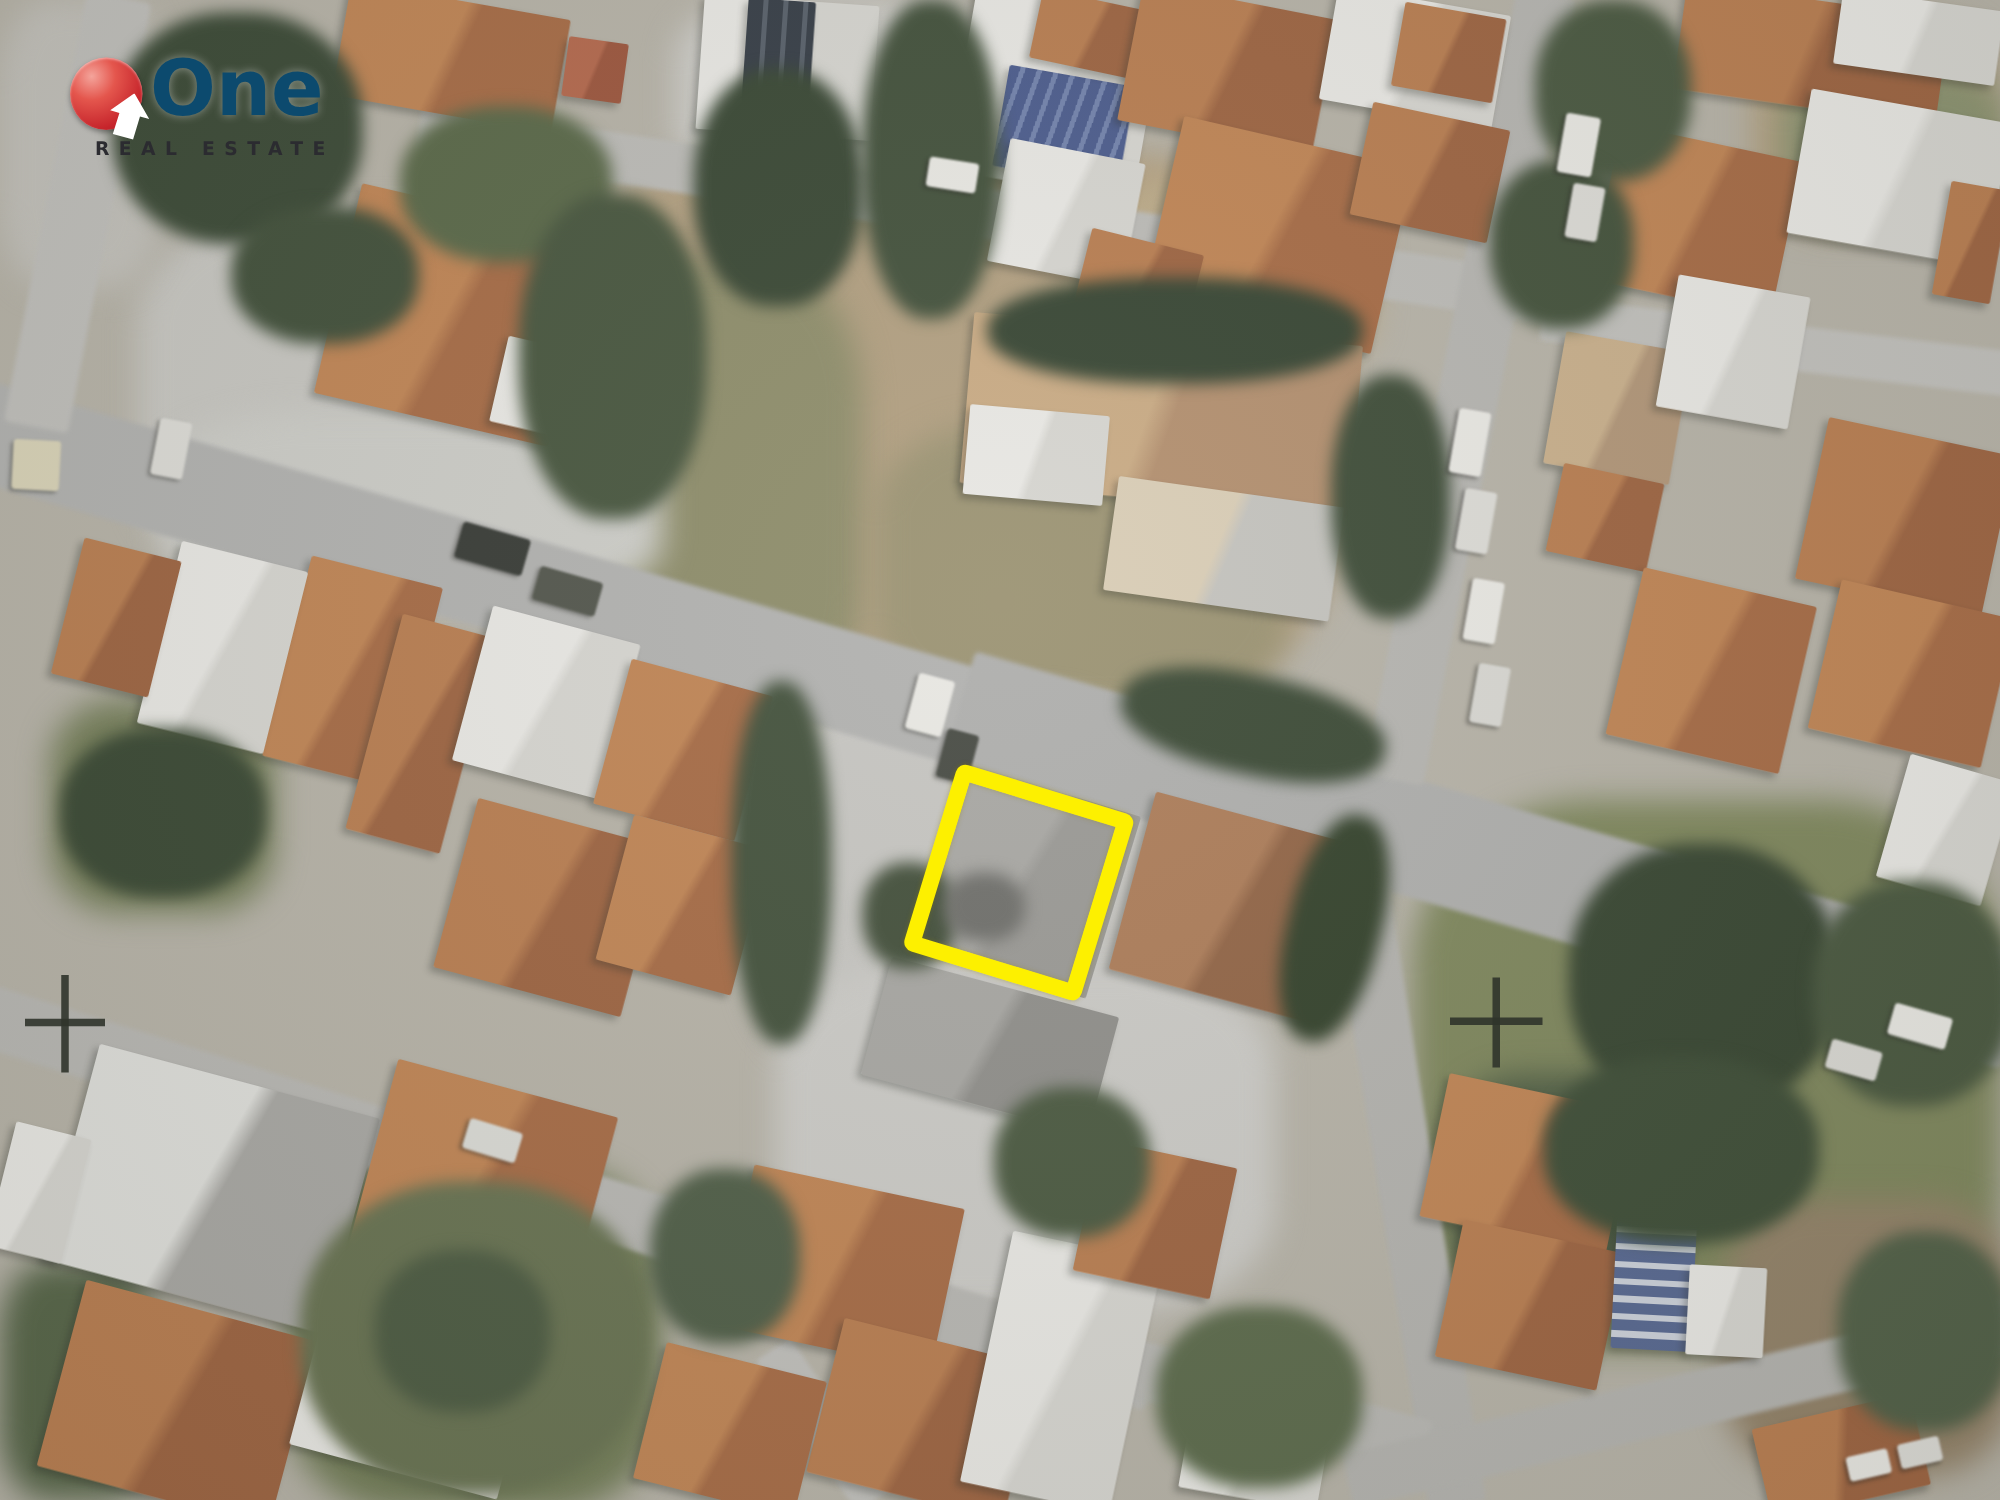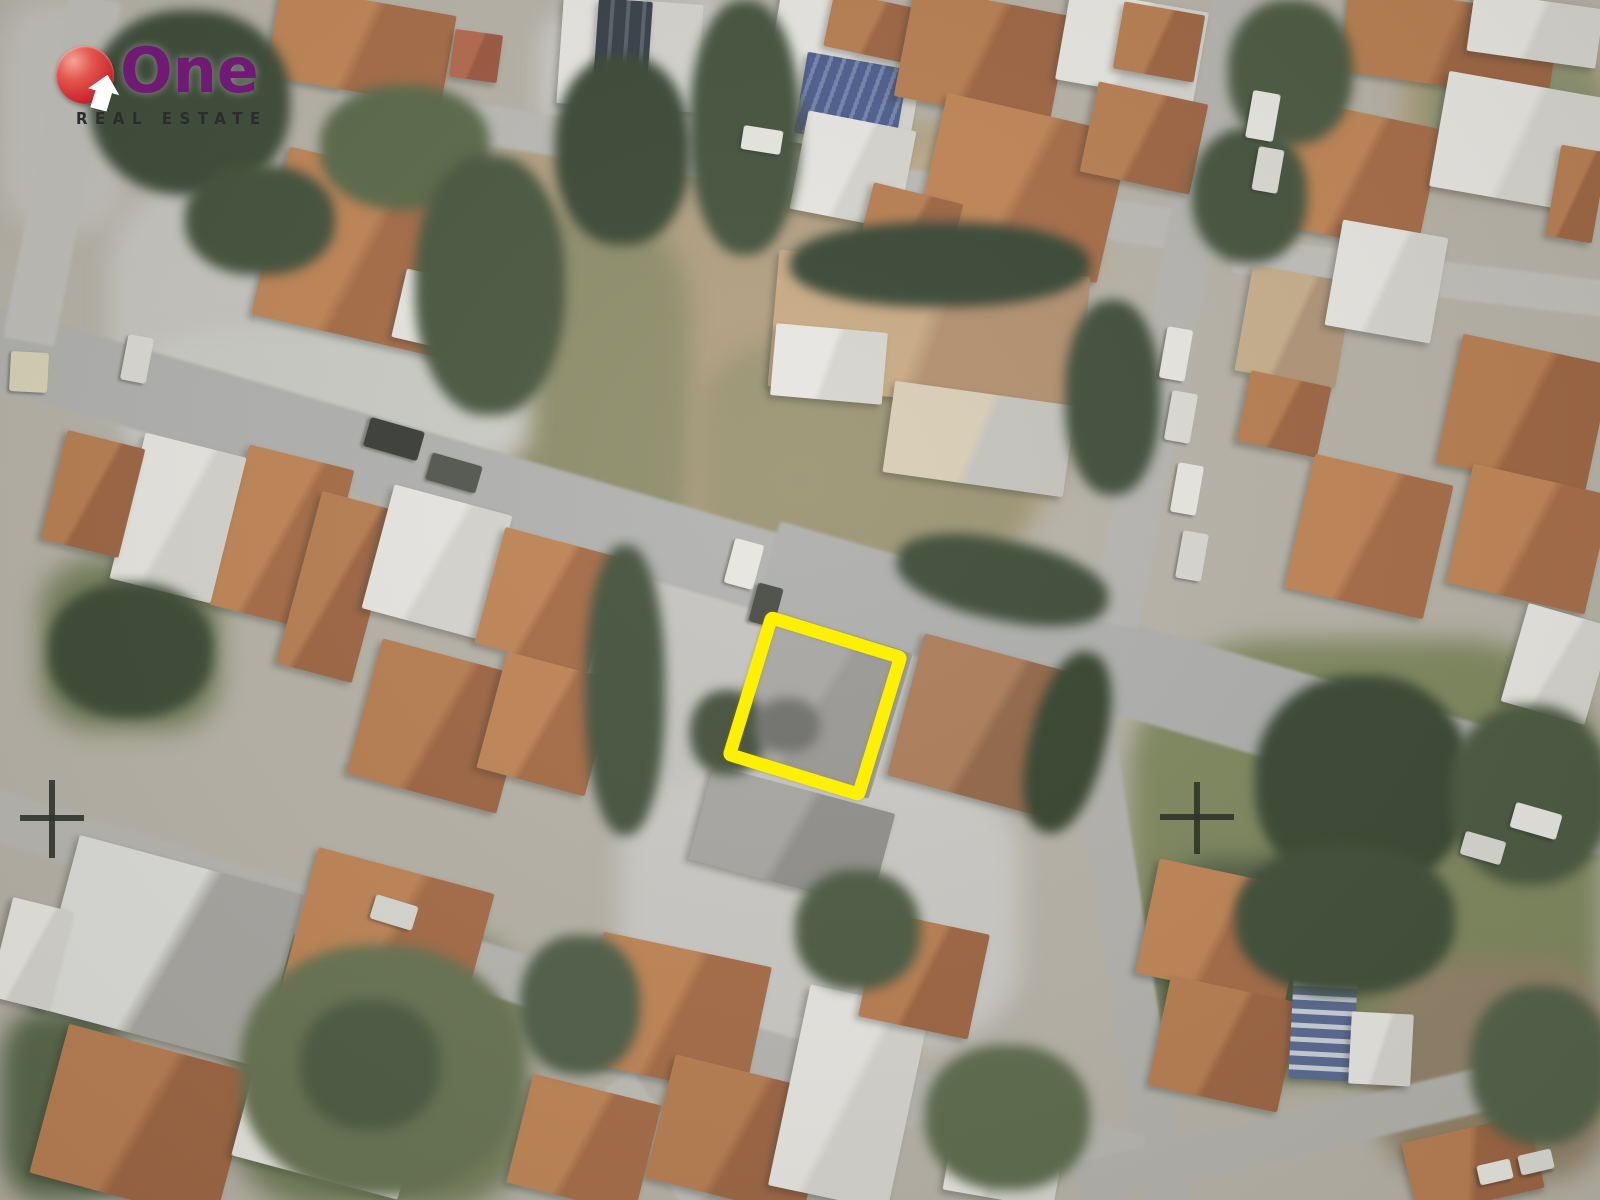--- a/index.html
+++ b/index.html
@@ -34,21 +34,21 @@
   .overlay{position:absolute;inset:0;pointer-events:none;
        background:radial-gradient(ellipse at 50% 40%,rgba(255,255,255,.05),rgba(22,26,16,.09));}
   
   .logo{position:absolute;left:40px;top:28px;width:250px;height:104px;}
   .logo-badge{position:absolute;left:16px;top:18px;width:58px;height:58px;border-radius:50%;
        background:radial-gradient(circle at 30% 26%,#f4a49b 0%,#e4564d 32%,#c6242b 72%,#a21a20 100%);
        box-shadow:0 2px 4px rgba(0,0,0,.35), inset 0 1px 2px rgba(255,255,255,.5);}
   .logo-house{position:absolute;left:27px;top:28px;width:38px;height:38px;background:#fff;
        transform:rotate(10deg);
        clip-path:polygon(56% 0%,96% 48%,76% 46%,70% 96%,26% 92%,32% 46%,12% 44%);}
-  .logo-one{position:absolute;left:80px;top:6px;font-size:62px;font-weight:bold;color:#701a75;
+  .logo-one{position:absolute;left:80px;top:6px;font-size:62px;font-weight:bold;color:#0c4a6e;
        letter-spacing:0px;text-shadow:0 0 8px rgba(255,255,255,.4);}
   .logo-tag{position:absolute;left:36px;top:82px;font-size:15px;font-weight:600;color:#2b2b30;
        letter-spacing:7.5px;white-space:nowrap;}
 </style>
 </head>
 <body>
 
 <div id="stage">
 
   <div class="p" style="left:430px;top:120px;width:640px;height:450px;--c:#b2a082;"></div>

